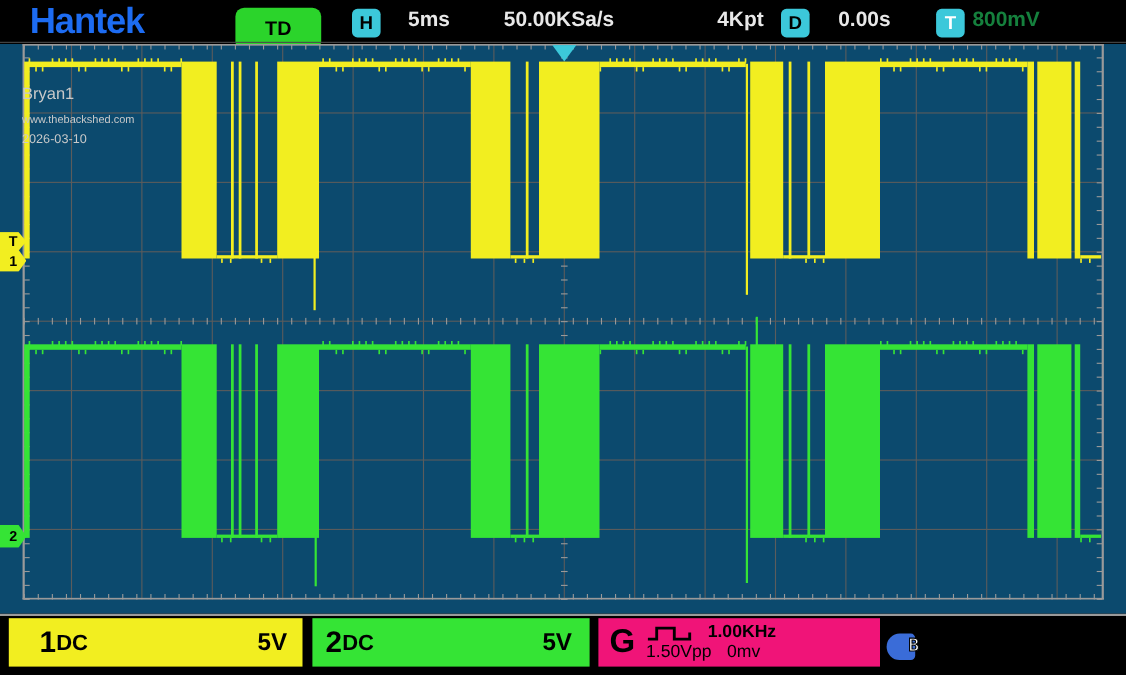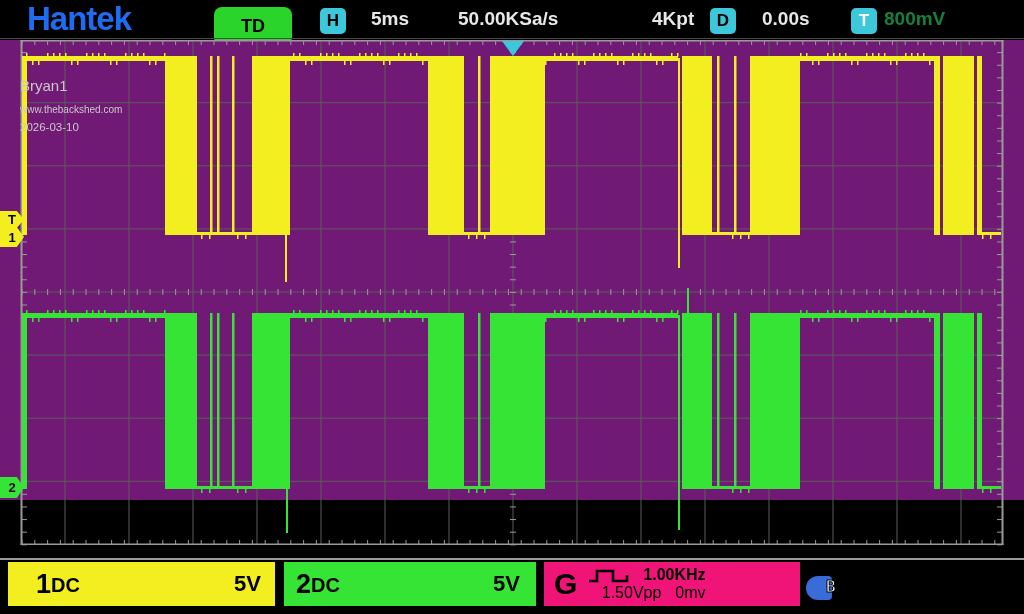--- a/index.html
+++ b/index.html
@@ -8,21 +8,21 @@
   .abs{position:absolute;}
   
   #topbar{position:absolute;left:0;top:0;width:1024px;height:40px;background:#000;}
   #topbar-rule{position:absolute;left:0;top:38px;width:1024px;height:1px;background:#4a4a4a;}
   .logo{left:27px;top:0px;font-size:33px;font-weight:800;letter-spacing:-1px;}
   .pill{display:flex;align-items:center;justify-content:center;font-weight:bold;}
   .td-box{left:214px;top:7px;width:78px;height:39px;border-radius:8px;background:#2bd42b;color:#000;font-size:18px;}
   .cy-box{width:26px;height:26px;top:8px;border-radius:5px;background:#3cc8da;color:#000;font-size:17px;}
   .hdr-txt{top:8px;font-size:19px;font-weight:bold;color:#e8e8e8;white-space:nowrap;}
   
-  #wave{position:absolute;left:0;top:40px;width:1024px;height:460px;background:#701a75;}
+  #wave{position:absolute;left:0;top:40px;width:1024px;height:518px;background:#0c4a6e;}
   #scope-svg{position:absolute;left:0;top:0;}
   .watermark{color:#c9c9c9;line-height:1.1;}
   .wm1{left:20px;top:38px;font-size:15px;}
   .wm2{left:20px;top:64px;font-size:10px;}
   .wm3{left:20px;top:81px;font-size:11.5px;}
   .tag{left:0;width:24px;display:flex;align-items:center;justify-content:center;
        font-weight:bold;font-size:13px;color:#000;
        clip-path:polygon(0 0,70% 0,100% 50%,70% 100%,0 100%);}
   #trig-pos{left:502px;top:1px;width:22px;height:15px;
        clip-path:polygon(0 0,100% 0,50% 100%);}
@@ -30,21 +30,21 @@
   #botbar{position:absolute;left:0;top:558px;width:1024px;height:56px;background:#000;}
   #bot-rule{position:absolute;left:0;top:0;width:1024px;height:2px;background:#9a9a9a;}
   .chbox{position:absolute;top:4px;height:44px;display:flex;align-items:center;color:#000;}
   .ch1box{left:8px;width:267px;padding:0 14px 0 28px;box-sizing:border-box;}
   .ch2box{left:284px;width:252px;padding:0 16px 0 12px;box-sizing:border-box;}
   .genbox{left:544px;width:256px;padding:0 8px 0 10px;box-sizing:border-box;}
   .ch-num{font-size:27px;font-weight:bold;}
   .ch-coup{font-size:20px;font-weight:bold;margin-top:2px;}
   .ch-volt{font-size:22px;margin-left:auto;font-weight:bold;text-align:right;}
   .gen-g{font-size:30px;font-weight:bold;margin-right:10px;}
-  .gen-col{display:flex;flex-direction:column;line-height:1.05;align-items:flex-end;}
+  .gen-col{display:flex;flex-direction:column;line-height:1.05;}
   .gen-row{display:flex;align-items:center;gap:10px;font-size:16px;font-weight:bold;}
   .gen-row2{display:flex;gap:14px;font-size:16px;font-weight:normal;}
   #usb-icon{left:806px;top:18px;width:26px;height:24px;border-radius:12px 4px 4px 12px;}
   #usb-b{left:826px;top:19px;font-family:"DejaVu Sans Mono",monospace;font-weight:bold;
          font-size:16px;color:#fff;-webkit-text-stroke:1px #000;}
 </style>
 </head>
 <body>
 
 <div id="screen">

